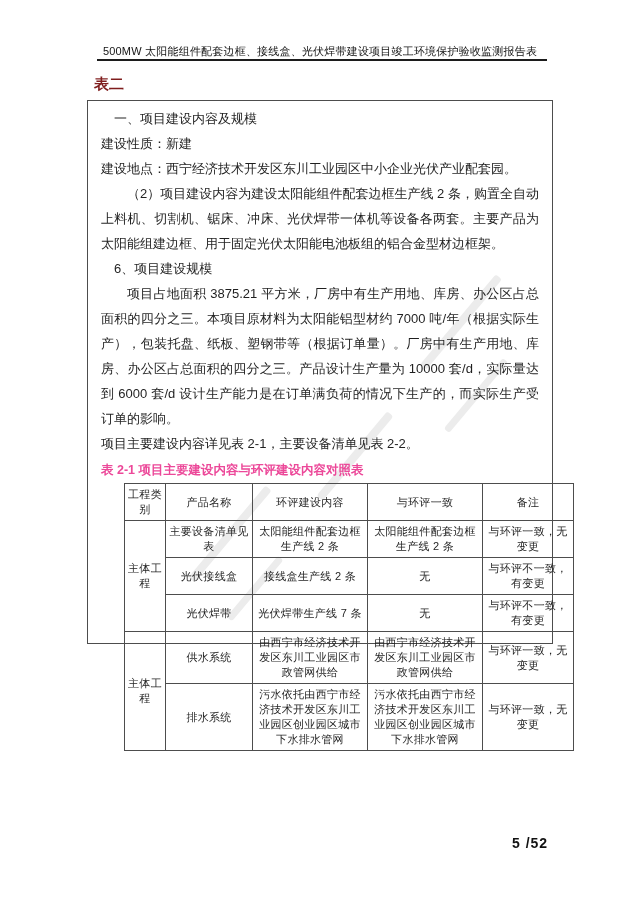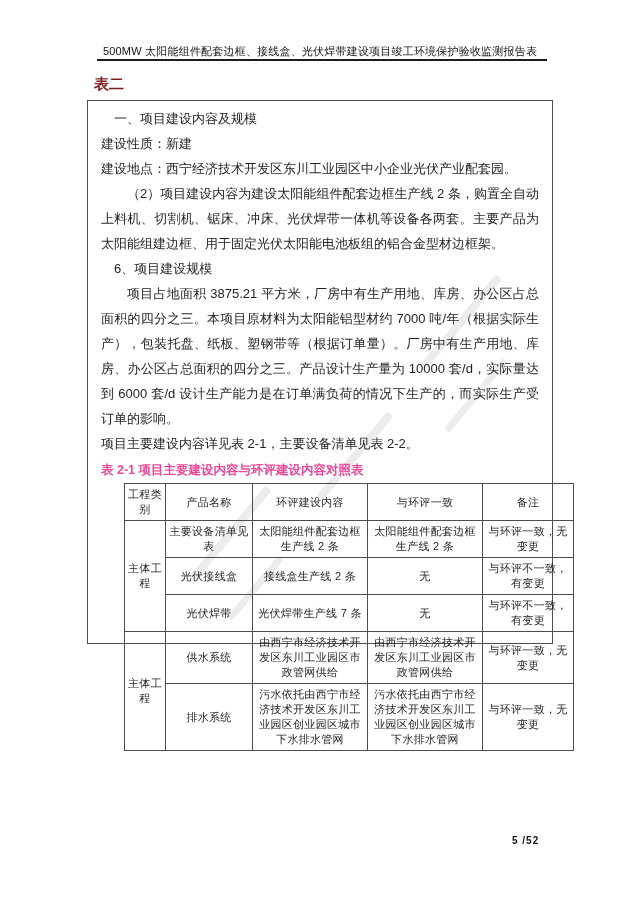--- a/index.html
+++ b/index.html
@@ -56,21 +56,21 @@
     width:449px; margin-left:23px;
   }
   table.cmp th, table.cmp td {
     border:1px solid #4d4d4d;
     font-size:11px; line-height:15px; letter-spacing:0.3px;
     padding:3px 3px; text-align:center; vertical-align:middle;
     font-weight:normal; color:#1f1f1f; word-break:break-all;
   }
   .page-number {
     position:absolute; top:835px; left:512px;
-    font-size:10px; font-weight:bold; letter-spacing:1px; color:#111;
+    font-size:14px; font-weight:bold; letter-spacing:1px; color:#111;
   }
 </style>
 </head>
 <body>
 
 <div class="page">
 
   <div class="doc-header">500MW 太阳能组件配套边框、接线盒、光伏焊带建设项目竣工环境保护验收监测报告表</div>
   <div class="header-rule"></div>
 

